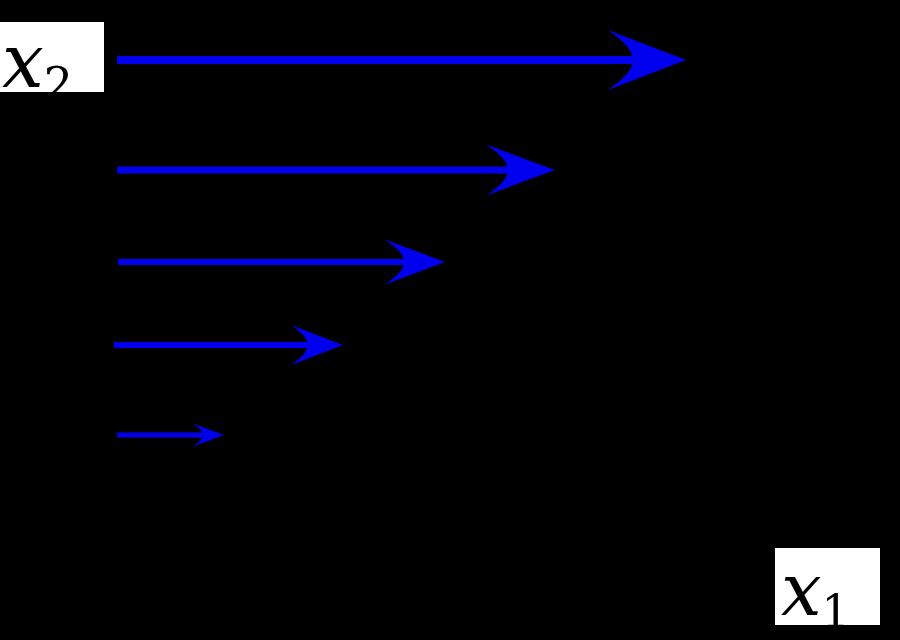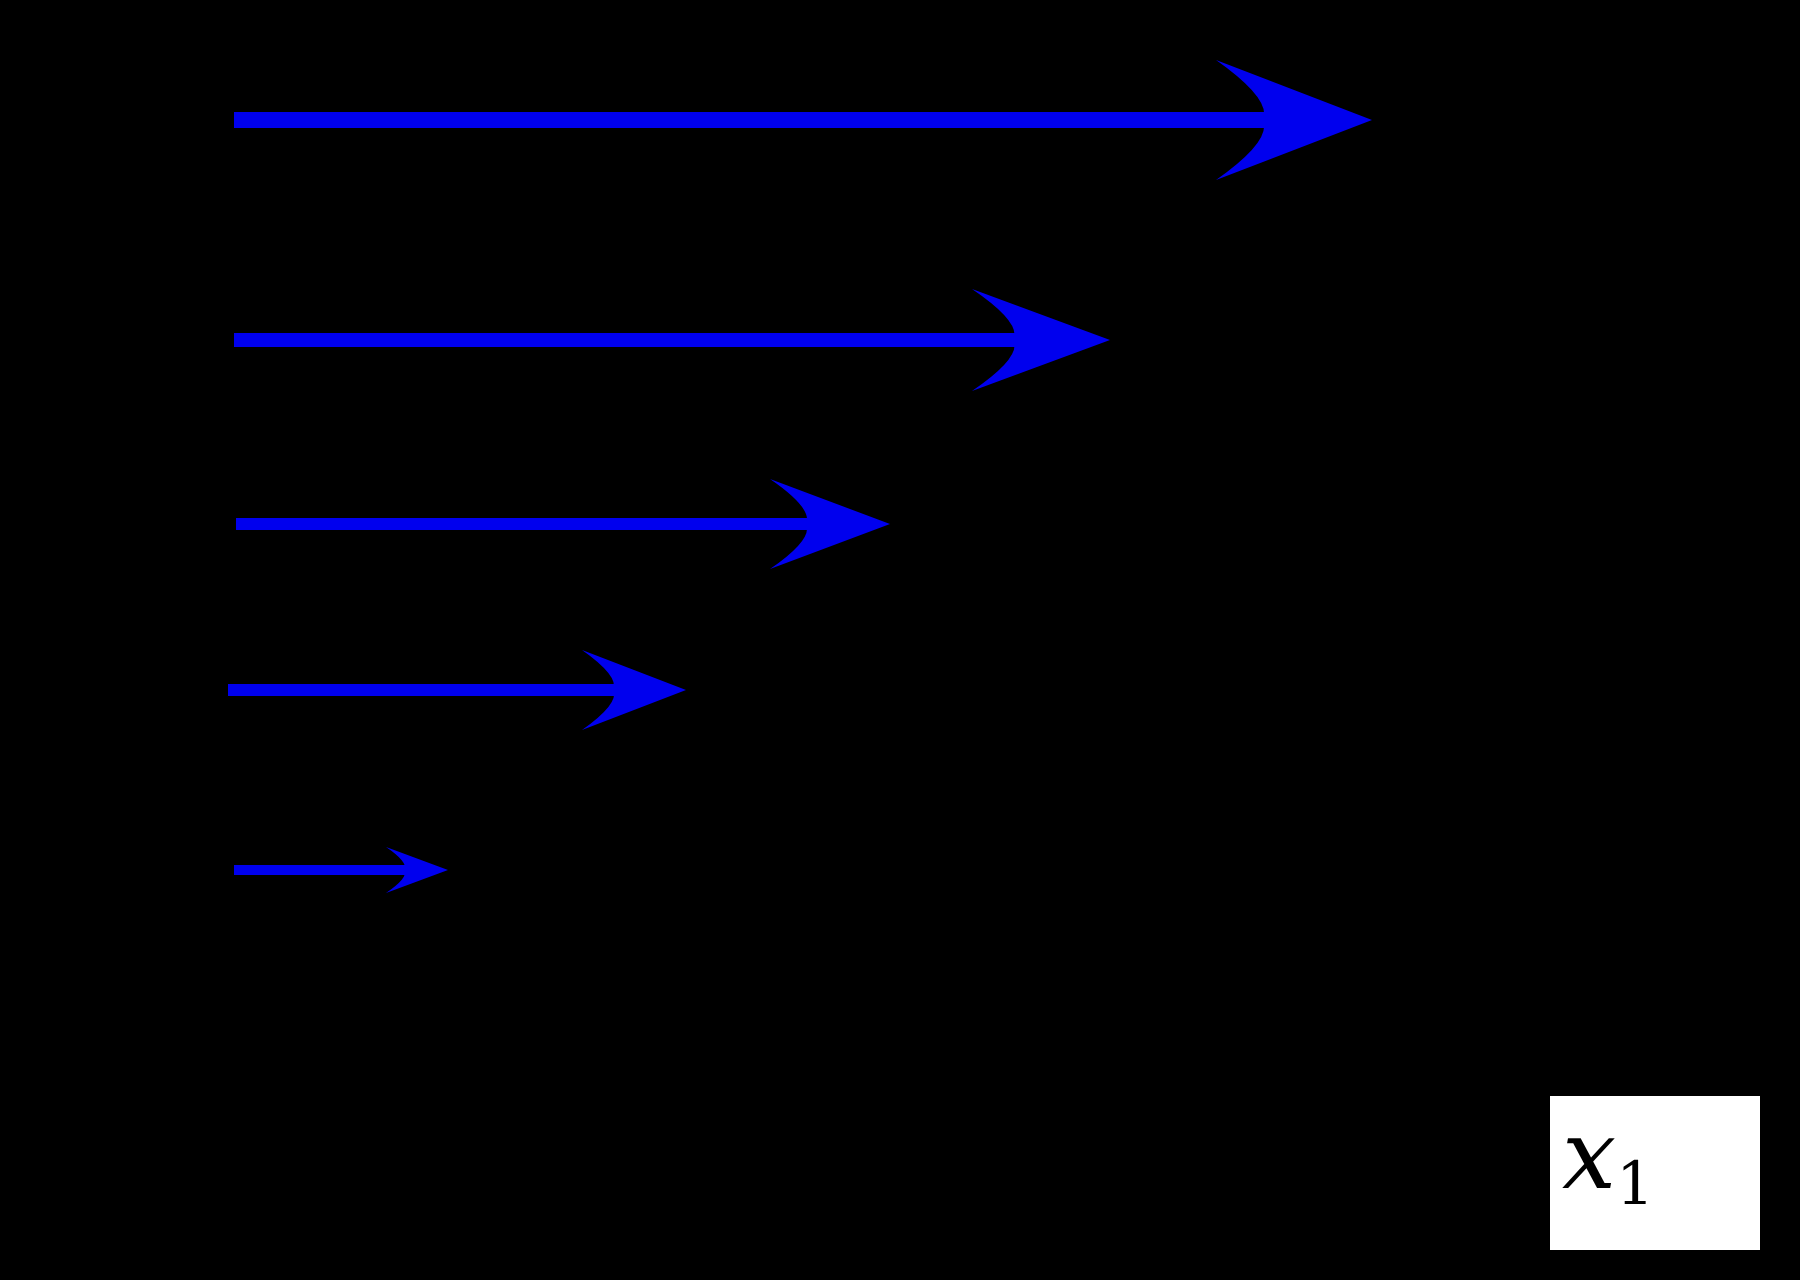--- a/index.html
+++ b/index.html
@@ -55,21 +55,21 @@
     height: 70px;
     font-size: 74px;
     padding-left: 2px;
     padding-top: 2px;
   }
   #label-x1 {
     left: 775px;
     top: 548px;
     width: 105px;
     height: 77px;
-    font-size: 48px;
+    font-size: 72px;
     padding-left: 6px;
     padding-top: 6px;
   }
 </style>
 </head>
 <body>
 
 <div id="figure">
 
   <svg id="vector-canvas" viewBox="0 0 900 640" preserveAspectRatio="none">
@@ -91,18 +91,21 @@
           <line x1="114" y1="345" x2="308.6" y2="345" stroke="#0000ee" stroke-width="6" stroke-linecap="butt"></line>
           <path d="M 343 345 L 291 365 Q 309.72 351.8 306.6 345 Q 309.72 338.2 291 325 Z" fill="#0000ee"></path>
         </g>
         <g>
           <line x1="117" y1="435" x2="204.3" y2="435" stroke="#0000ee" stroke-width="5" stroke-linecap="butt"></line>
           <path d="M 224 435 L 193 446.5 Q 204.16000000000003 438.91 202.3 435 Q 204.16000000000003 431.09 193 423.5 Z" fill="#0000ee"></path>
         </g>
       </g>
   </svg>
 
+  <div class="axis-label" id="label-x2">
+    <span class="base">x</span><span class="sub">2</span>
+  </div>
 
   <div class="axis-label" id="label-x1">
     <span class="base">x</span><span class="sub">1</span>
   </div>
 
 </div>
 
 </body></html>

